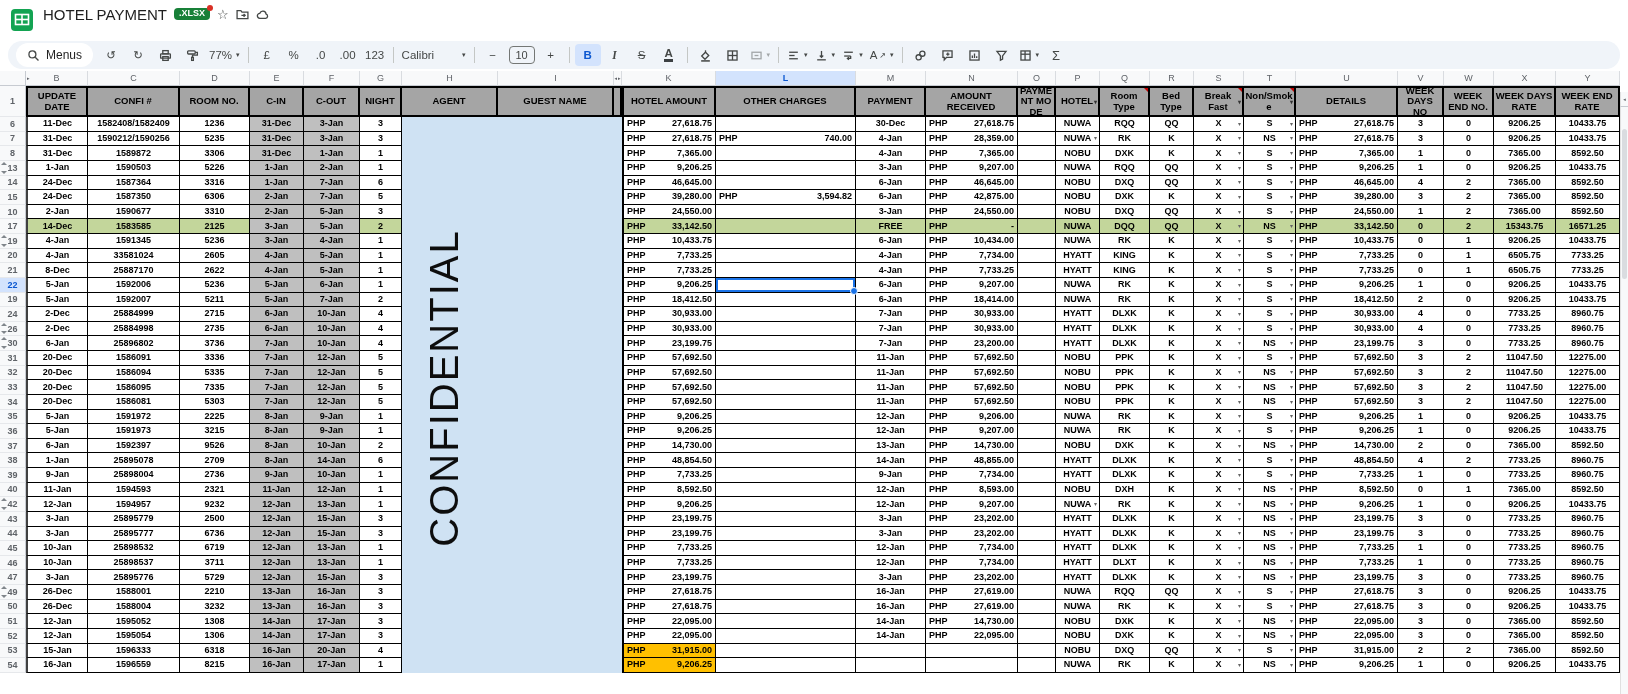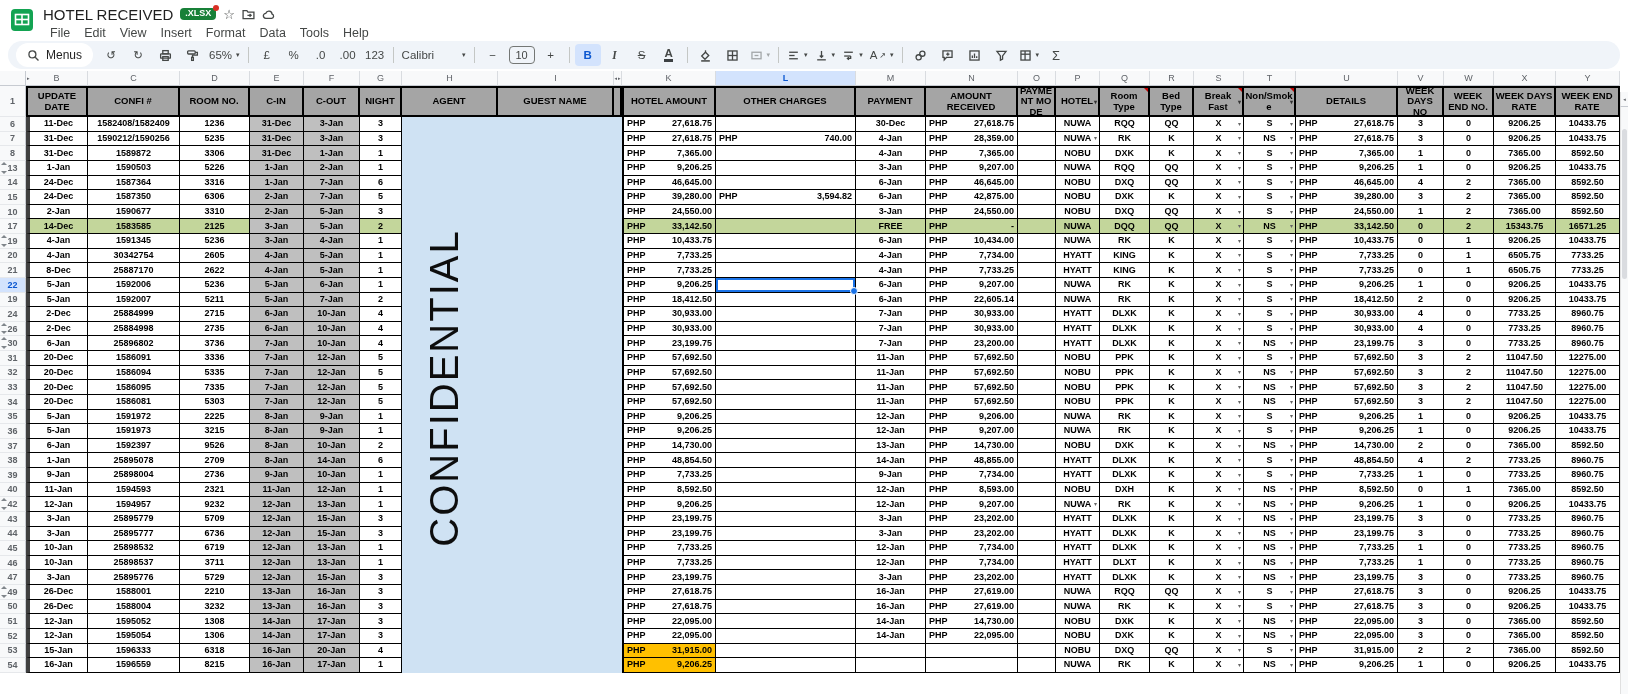--- a/index.html
+++ b/index.html
@@ -53,21 +53,21 @@
          line-height:1.1;padding:0 1px;position:relative;flex:0 0 auto;}
   .hcell.bleft{border-left:2px solid #000;}
   .brk .htext{word-break:break-all;}
   .hdd{position:absolute;right:1px;top:50%;transform:translateY(-50%);font-size:6px;color:#333;}
   .redc{position:absolute;top:0;right:0;border-left:4px solid transparent;border-top:4px solid #c00000;}
   
   .drow{display:flex;height:14.63px;font-size:9px;font-weight:bold;color:#000;}
   .cell{box-sizing:border-box;border-right:1px solid #000;border-bottom:1px solid #000;background:#fff;
         display:flex;align-items:center;overflow:hidden;position:relative;line-height:1;flex:0 0 auto;}
   .ctr{justify-content:center;}
-  .bleft2{border-left:4px solid #404040;}
+  .bleft2{border-left:2px solid #404040;}
   .kleft{border-left:2px solid #000;}
   .row-green .cell{background:#c3d69b;}
   .cell.gray{background:#bfbfbf;}
   .cell.korange{background:#ffc000;}
   .cur{justify-content:space-between;padding:0 3px;}
   .conf-spacer{background:#cfe2f3;flex:0 0 auto;}
   .cdd{position:absolute;right:2px;top:50%;transform:translateY(-50%);font-size:6px;color:#666;font-weight:normal;}
   .cell.sel-cell{overflow:visible;z-index:3;box-shadow:inset 0 0 0 2px #1a73e8;}
   .handle{position:absolute;right:-3px;bottom:-3px;width:6px;height:6px;background:#1a73e8;border:1px solid #fff;border-radius:50%;}
   .hind{position:absolute;left:1px;top:0;width:6px;height:100%;}
@@ -90,45 +90,35 @@
 
   <div class="topbar">
     <svg class="logo" viewBox="0 0 24 24">
       <rect x="1" y="1" width="22" height="22" rx="4" fill="#13a352"></rect>
       <rect x="5.5" y="6.5" width="13" height="10" fill="none" stroke="#fff" stroke-width="1.6"></rect>
       <line x1="5.5" y1="11.5" x2="18.5" y2="11.5" stroke="#fff" stroke-width="1.6"></line>
       <line x1="12" y1="6.5" x2="12" y2="16.5" stroke="#fff" stroke-width="1.6"></line>
     </svg>
     <div>
       <div class="trow">
-        <span class="doc-title">HOTEL RECEIVED</span>
+        <span class="doc-title">HOTEL PAYMENT</span>
         <span class="badge"><span>.XLSX</span><span class="reddot"></span></span>
         <span class="tbicon">☆</span>
         <span class="tbicon">
           <svg class="ic" viewBox="0 0 12 12">
               <path d="M1 2.5h3.5l1 1.3H11v6H1z"></path>
               <path d="M5 6.8h3.2M7 5.6 8.4 6.8 7 8"></path>
             </svg>
         </span>
         <span class="tbicon">
           <svg class="ic" viewBox="0 0 12 12">
               <path d="M3.6 9.5a2.3 2.3 0 0 1-.1-4.6 3 3 0 0 1 5.8.7 2 2 0 0 1-.4 3.9z"></path>
             </svg>
         </span>
       </div>
-      <div class="menus">
-        <span>File</span>
-        <span>Edit</span>
-        <span>View</span>
-        <span>Insert</span>
-        <span>Format</span>
-        <span>Data</span>
-        <span>Tools</span>
-        <span>Help</span>
-      </div>
     </div>
   </div>
 
   <div class="toolbar">
     <div class="menus-pill">
       <svg class="ic" viewBox="0 0 12 12">
           <circle cx="5" cy="5" r="3.2"></circle>
           <line x1="7.6" y1="7.6" x2="10.6" y2="10.6"></line>
         </svg>
       <span>Menus</span>
@@ -147,21 +137,21 @@
         </svg>
     </div>
     <div class="tbtn">
       <svg class="ic" viewBox="0 0 12 12">
           <rect x="1.5" y="1.8" width="7" height="2.8" rx=".8"></rect>
           <path d="M8.5 3.2h2v2.5H6v2"></path>
           <rect x="5.2" y="7.7" width="1.6" height="2.8"></rect>
         </svg>
     </div>
     <div class="tbtn">
-        <span>65%</span>
+        <span>77%</span>
         <span class="dd">▾</span>
       </div>
     <div class="sep"></div>
     <div class="tbtn">
         <span>£</span>
       </div>
     <div class="tbtn">
         <span>%</span>
       </div>
     <div class="tbtn">
@@ -837,21 +827,21 @@
             <span class="amt">10,433.75</span>
           </div>
           <div class="cell ctr" style="width: 46px;">0</div>
           <div class="cell ctr" style="width: 50px;">1</div>
           <div class="cell ctr" style="width: 62px;">9206.25</div>
           <div class="cell ctr" style="width: 64px;">10433.75</div>
         </div>
         <div class="drow">
           <div class="gut">20</div>
           <div class="cell bleft2 ctr" style="width: 62px;">4-Jan</div>
-          <div class="cell ctr" style="width: 92px;">30342754</div>
+          <div class="cell ctr" style="width: 92px;">33581024</div>
           <div class="cell ctr" style="width: 70px;">2605</div>
           <div class="cell ctr gray" style="width: 54px;">4-Jan</div>
           <div class="cell ctr gray" style="width: 56px;">5-Jan</div>
           <div class="cell ctr" style="width: 42px;">1</div>
           <div class="conf-spacer" style="width: 220px;"></div>
           <div class="cell cur kleft" style="width: 94px;">
             <span class="cu">PHP</span>
             <span class="amt">7,733.25</span>
           </div>
           <div class="cell cur" style="width: 140px;"></div>
@@ -979,21 +969,21 @@
           <div class="cell ctr" style="width: 42px;">2</div>
           <div class="conf-spacer" style="width: 220px;"></div>
           <div class="cell cur kleft" style="width: 94px;">
             <span class="cu">PHP</span>
             <span class="amt">18,412.50</span>
           </div>
           <div class="cell cur" style="width: 140px;"></div>
           <div class="cell ctr" style="width: 70px;">6-Jan</div>
           <div class="cell cur " style="width: 92px;">
             <span class="cu">PHP</span>
-            <span class="amt">22,605.14</span>
+            <span class="amt">18,414.00</span>
           </div>
           <div class="cell ctr" style="width: 38px;"></div>
           <div class="cell ctr" style="width: 44px;">
             <span>NUWA</span>
           </div>
           <div class="cell ctr" style="width: 50px;">RK</div>
           <div class="cell ctr" style="width: 44px;">K</div>
           <div class="cell ctr" style="width: 50px;">
             <span>X</span>
             <span class="cdd">▾</span>
@@ -1597,21 +1587,21 @@
           </div>
           <div class="cell ctr" style="width: 46px;">1</div>
           <div class="cell ctr" style="width: 50px;">0</div>
           <div class="cell ctr" style="width: 62px;">9206.25</div>
           <div class="cell ctr" style="width: 64px;">10433.75</div>
         </div>
         <div class="drow">
           <div class="gut">43</div>
           <div class="cell bleft2 ctr" style="width: 62px;">3-Jan</div>
           <div class="cell ctr" style="width: 92px;">25895779</div>
-          <div class="cell ctr" style="width: 70px;">5709</div>
+          <div class="cell ctr" style="width: 70px;">2500</div>
           <div class="cell ctr gray" style="width: 54px;">12-Jan</div>
           <div class="cell ctr gray" style="width: 56px;">15-Jan</div>
           <div class="cell ctr" style="width: 42px;">3</div>
           <div class="conf-spacer" style="width: 220px;"></div>
           <div class="cell cur kleft" style="width: 94px;">
             <span class="cu">PHP</span>
             <span class="amt">23,199.75</span>
           </div>
           <div class="cell cur" style="width: 140px;"></div>
           <div class="cell ctr" style="width: 70px;">3-Jan</div>

